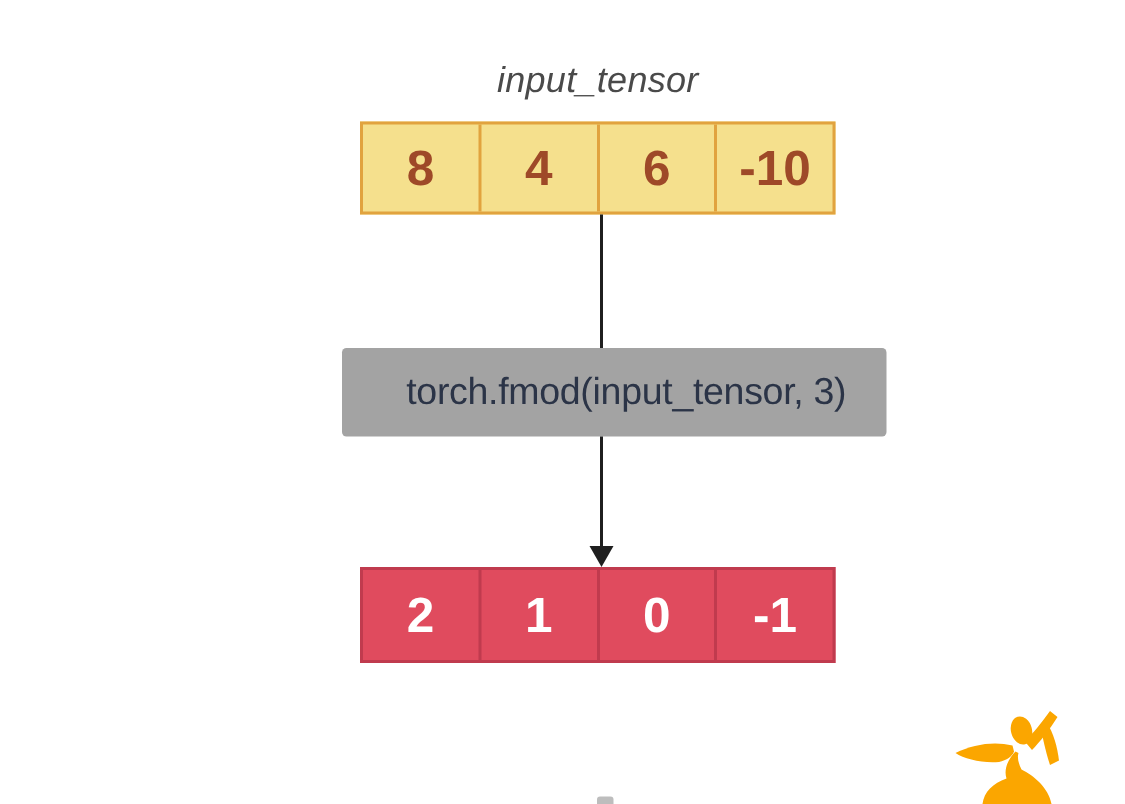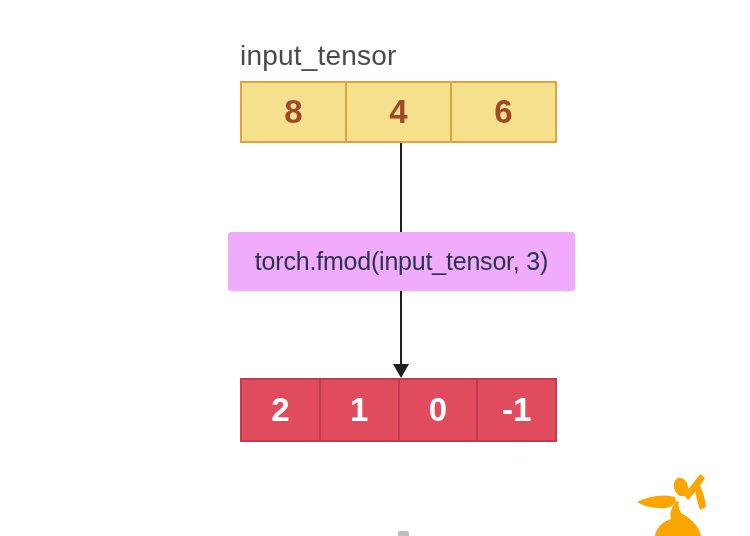--- a/index.html
+++ b/index.html
@@ -11,23 +11,25 @@
     height: 536px;
     background: #ffffff;
     overflow: hidden;
   }
 
   
   .tensor-label {
     position: absolute;
     left: 240px;
     width: 317px;
-    font-size: 28px;
+    text-align: center;
+    font-size: 24px;
     color: #4a4a4a;
     letter-spacing: 0.2px;
+    font-style: italic;
   }
   .input-label  { top: 40px; }
   .output-label { top: 450px; }
 
   
   .tensor {
     position: absolute;
     left: 240px;
     width: 317px;
     display: flex;
@@ -85,28 +87,29 @@
     border-top: 14px solid #1f1f1f;
   }
 
   
   .code-box {
     position: absolute;
     left: 228px;
     top: 232px;
     width: 347px;
     height: 59px;
-    background: #f0abfc;
+    background: #a3a3a3;
     border-radius: 3px;
     display: flex;
     align-items: center;
     justify-content: center;
     font-size: 25px;
     color: #2b3447;
     letter-spacing: -0.2px;
+    padding-left: 16px;
   }
 
   
   .cutoff-fragment {
     position: absolute;
     left: 398px;
     top: 531px;
     width: 11px;
     height: 5px;
     background: #9a9a9a;
@@ -127,20 +130,21 @@
 <body>
 
 <div class="canvas">
 
   <div class="tensor-label input-label">input_tensor</div>
 
   <div class="tensor input-tensor">
     <div class="cell">8</div>
     <div class="cell">4</div>
     <div class="cell">6</div>
+    <div class="cell">-10</div>
   </div>
 
   <div class="vline vline-top"></div>
 
   <div class="code-box">
     <span>torch.fmod(input_tensor, 3)</span>
   </div>
 
   <div class="vline vline-bottom"></div>
   <div class="arrowhead"></div>

